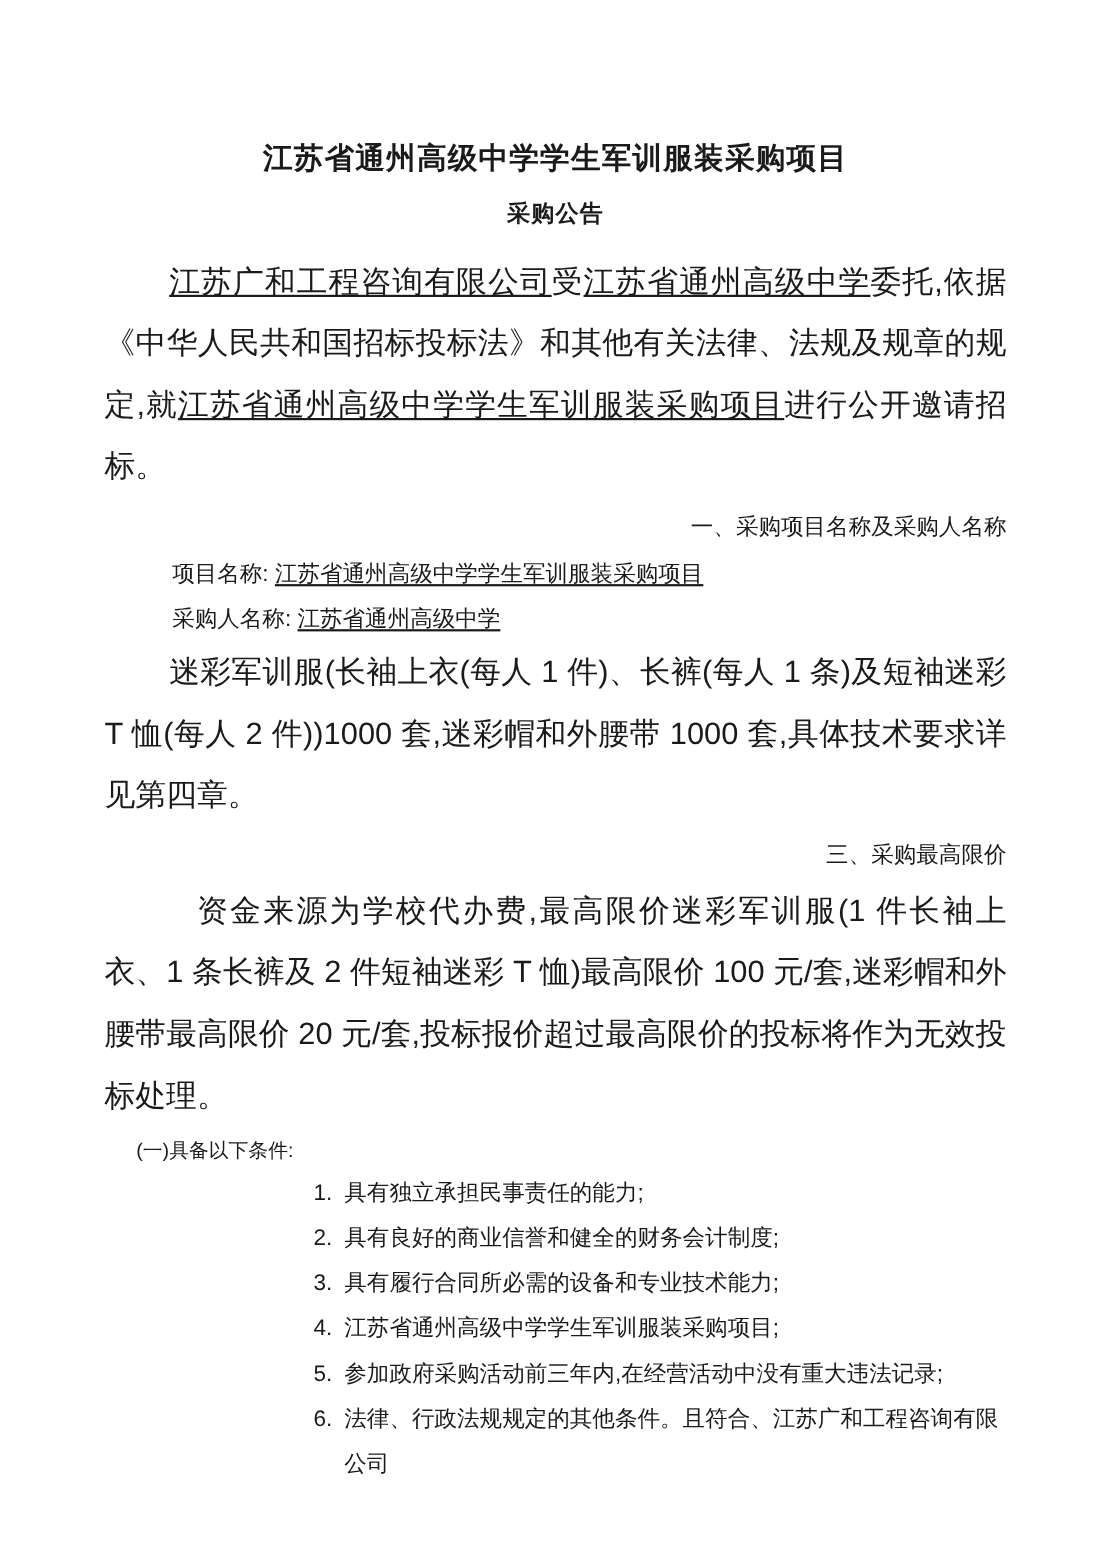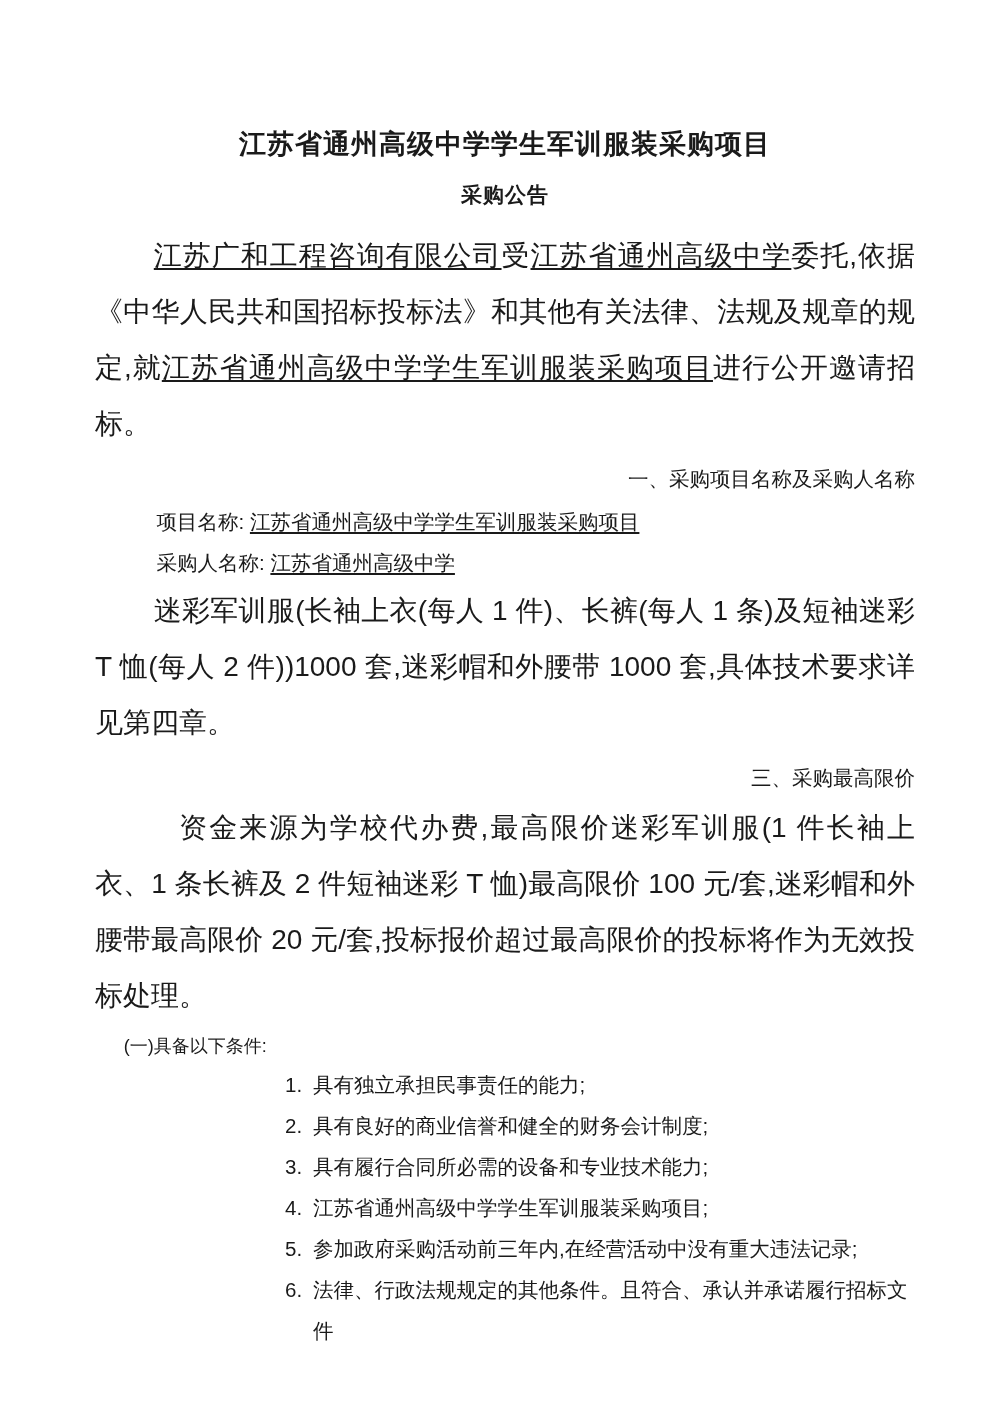--- a/index.html
+++ b/index.html
@@ -138,18 +138,18 @@
       <li>
           <span class="num">4.</span>
           <span class="txt">江苏省通州高级中学学生军训服装采购项目;</span>
         </li>
       <li>
           <span class="num">5.</span>
           <span class="txt">参加政府采购活动前三年内,在经营活动中没有重大违法记录;</span>
         </li>
       <li>
           <span class="num">6.</span>
-          <span class="txt">法律、行政法规规定的其他条件。且符合、承认并承诺履行招标文件</span>
+          <span class="txt">法律、行政法规规定的其他条件。且符合、江苏广和工程咨询有限公司</span>
         </li>
     </ol>
   </div>
 
 </div>
 
 </body></html>

